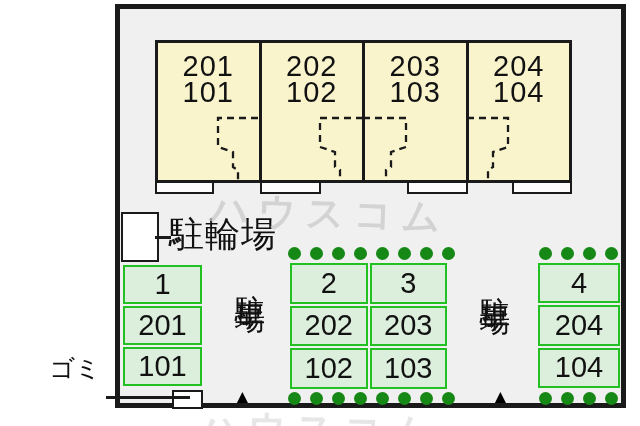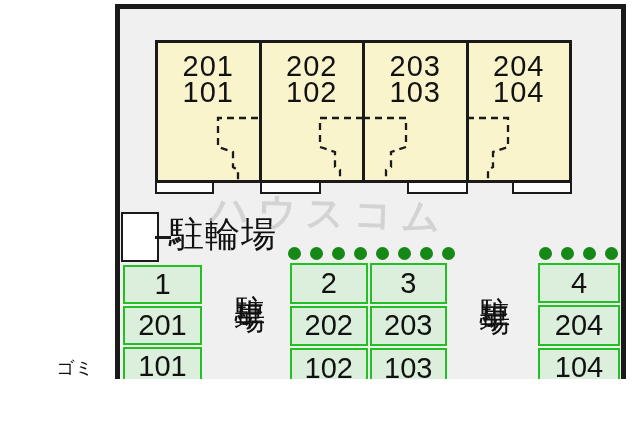--- a/index.html
+++ b/index.html
@@ -1,16 +1,16 @@
 <!DOCTYPE html>
 <html><head>
 <meta charset="utf-8">
 <style>
   html,body{margin:0;padding:0;background:#ffffff;}
-  .canvas{position:relative;width:640px;height:379px;background:#ffffff;overflow:hidden;
+  .canvas{position:relative;width:640px;height:426px;background:#ffffff;overflow:hidden;
           font-family:"Liberation Sans","DejaVu Sans",sans-serif;color:#111;}
   .abs{position:absolute;box-sizing:border-box;}
 
   .site{left:115px;top:4px;width:511px;height:404px;border:5px solid #1a1a1a;background:#f0f0f0;}
 
   .building{left:155px;top:40px;width:417px;height:143px;background:#faf4cd;
             border:3px solid #1a1a1a;display:flex;z-index:2;}
   .unit{flex:1;padding-top:10px;text-align:center;}
   .unit:not(:last-child){border-right:3px solid #1a1a1a;}
   .unit-num{display:block;font-size:29px;line-height:26px;letter-spacing:1px;}
@@ -38,21 +38,21 @@
   .dots-right-top{left:539px;top:247px;} .dots-right-bot{left:539px;top:392px;}
   .dot{width:13px;height:13px;border-radius:50%;background:#168816;}
 
   .plabel{writing-mode:vertical-rl;text-orientation:upright;font-size:30px;
           letter-spacing:5px;z-index:4;}
   .plabel-left{left:229px;top:270px;} .plabel-right{left:474px;top:272px;}
 
   .tri{font-size:19px;line-height:19px;color:#000;z-index:4;}
   .tri-left{left:233px;top:387px;} .tri-right{left:491px;top:387px;}
 
-  .garbage-label{left:40px;top:352px;width:70px;text-align:center;font-size:18px;line-height:32px;z-index:6;}
+  .garbage-label{left:40px;top:352px;width:70px;text-align:center;font-size:25px;line-height:32px;z-index:6;}
   .garbage-box{left:172px;top:390px;width:31px;height:19px;background:#ffffff;border:2.5px solid #1a1a1a;z-index:5;}
   .garbage-leader{left:106px;top:396px;width:84px;height:3px;background:#1a1a1a;z-index:6;}
 
   .watermark{font-size:38px;font-weight:bold;letter-spacing:9px;color:#c9c9c9;z-index:9;white-space:nowrap;}
   .wm1{left:210px;top:188px;opacity:0.72;transform:rotate(2deg);}
   .wm2{left:200px;top:404px;opacity:0.45;transform:rotate(1deg);}
 </style>
 </head>
 <body>
 

